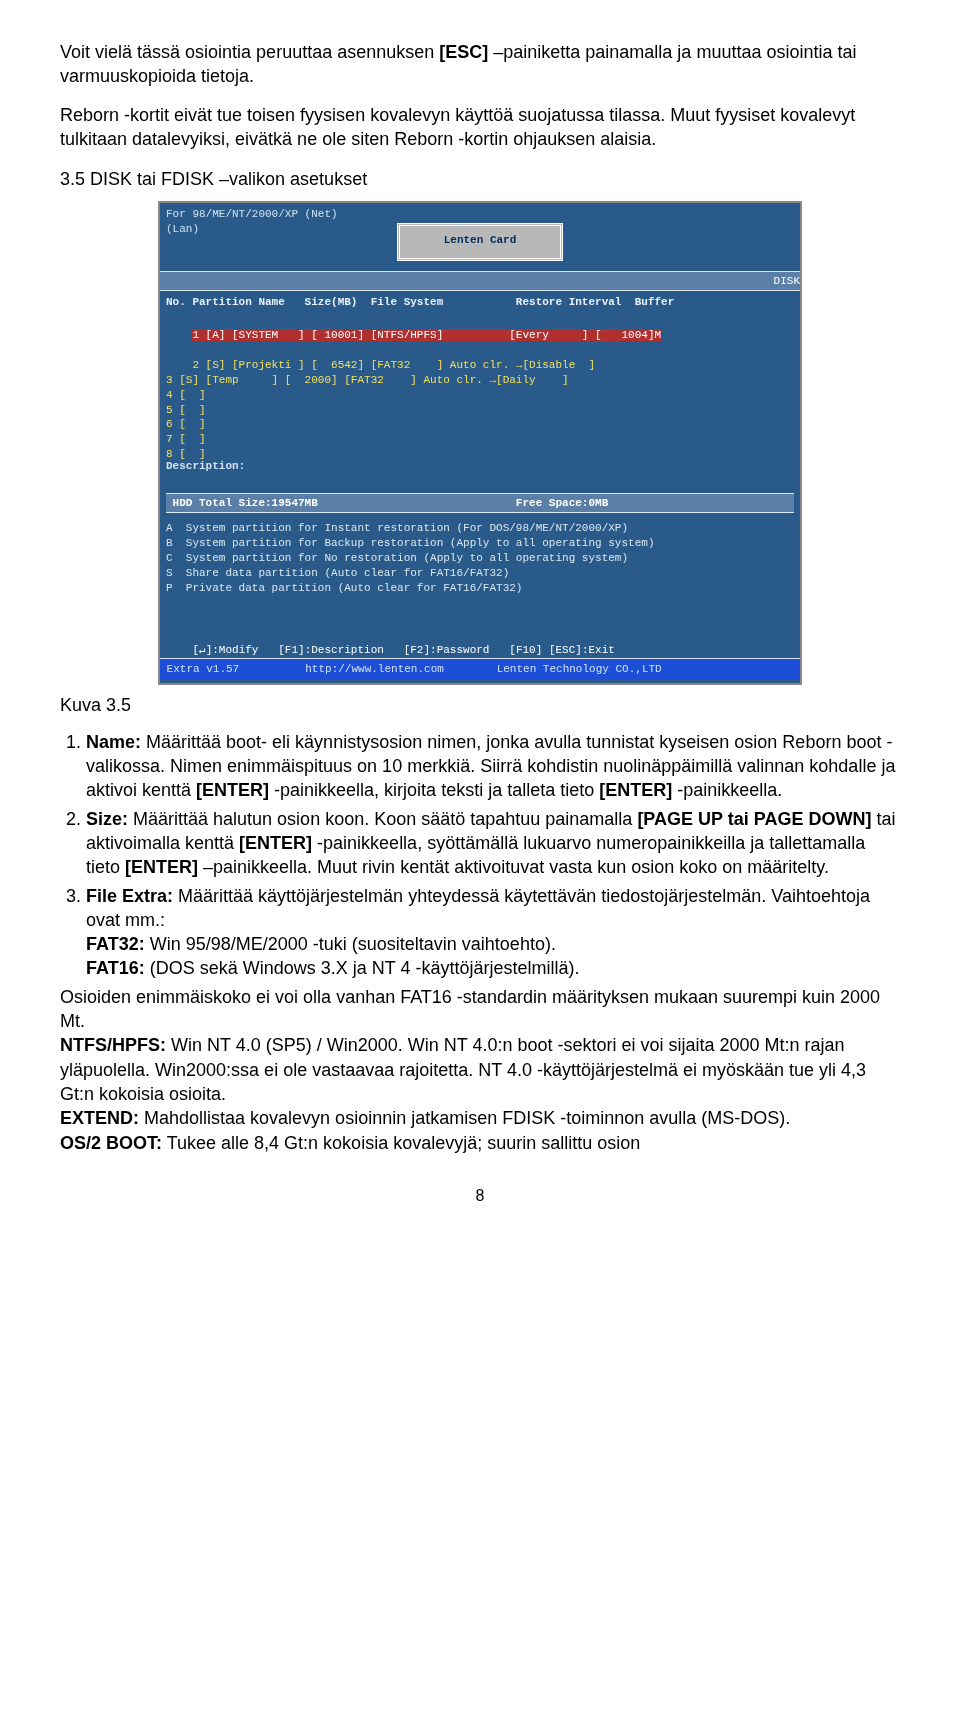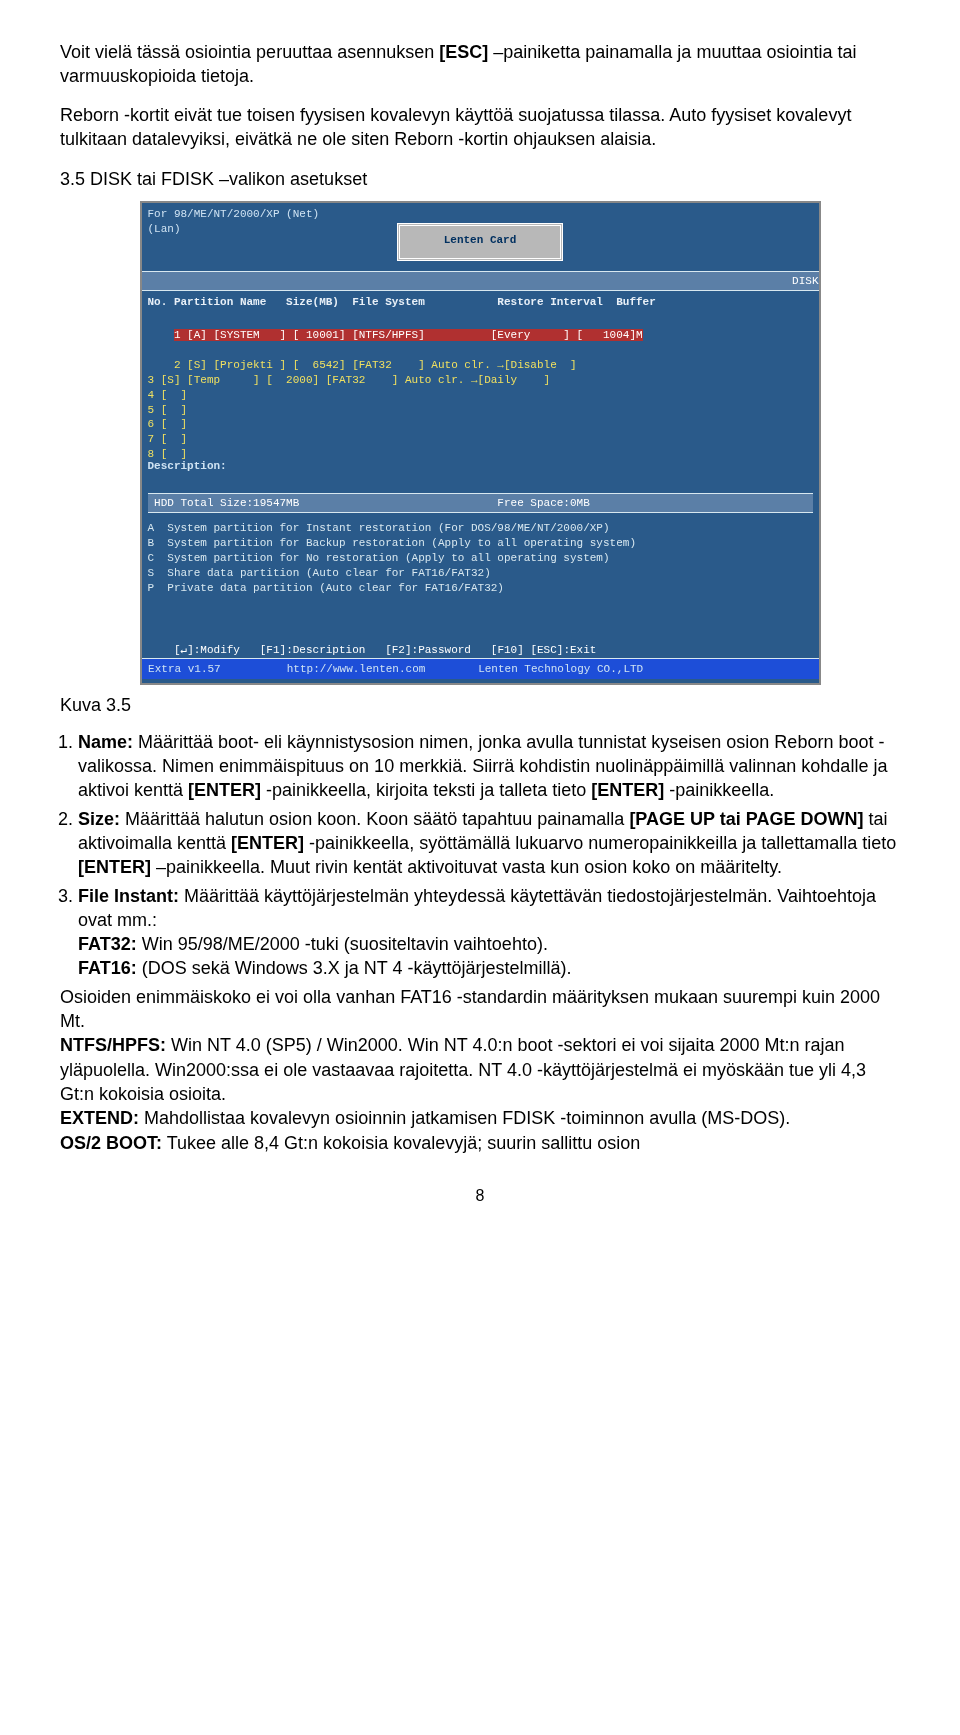--- a/index.html
+++ b/index.html
@@ -20,21 +20,20 @@
     width: 640px;
     height: 480px;
     margin: 10px auto 8px auto;
     background: #2a5a8a;
     border: 2px solid #888;
     position: relative;
     font-family: 'Courier New', monospace;
     font-size: 11px;
     color: #d8e8f0;
     overflow: hidden;
-    padding-left: 37px;
   }
   .ss-topbar {
     position: absolute; top: 4px; left: 6px; right: 6px;
     color: #cfe3f3;
   }
   .ss-card {
     position: absolute; top: 20px; left: 50%; transform: translateX(-50%);
     width: 160px; height: 32px;
     background: #b8b8b8;
     border: 3px double #fff;
@@ -60,49 +59,50 @@
   .yellow { color: #f0e060; }
   .ss-desc {
     position: absolute; top: 256px; left: 6px; color: #cfe3f3; font-weight: bold;
   }
   .ss-total {
     position: absolute; top: 290px; left: 6px; right: 6px;
     background: #5b7fa7; height: 18px; line-height: 18px;
     border-top: 1px solid #d8e8f0; border-bottom: 1px solid #d8e8f0;
     color: #fff;
     white-space: pre;
+    font-weight: bold;
   }
   .ss-legend {
     position: absolute; top: 318px; left: 6px; right: 6px;
     white-space: pre; color: #d8e8f0;
   }
   .ss-bottom {
     position: absolute; bottom: 26px; left: 6px; right: 6px;
     color: #fff; white-space: pre;
   }
   .ss-footer {
     position: absolute; bottom: 4px; left: 0; right: 0;
     background: #1d4ed8; height: 20px; line-height: 20px;
     color: #cfe3f3; white-space: pre;
     border-top: 1px solid #d8e8f0;
   }
   .kuva { margin: 2px 0 12px 0; }
-  ol.main-list { margin: 0 0 0 18px; padding: 0; }
+  ol.main-list { margin: 0 0 0 26px; padding: 0; }
   ol.main-list > li { margin-bottom: 4px; }
   .after-list { margin-top: 2px; }
   .page-num { text-align: center; margin-top: 30px; font-size: 16px; }
 </style>
 </head>
 <body>
 
 <p class="para">
   <span>Voit vielä tässä osiointia peruuttaa asennuksen </span><span class="bold">[ESC]</span><span> –painiketta painamalla ja muuttaa osiointia tai varmuuskopioida tietoja.</span>
 </p>
 
-<p class="para">Reborn -kortit eivät tue toisen fyysisen kovalevyn käyttöä suojatussa tilassa. Auto fyysiset kovalevyt tulkitaan datalevyiksi, eivätkä ne ole siten Reborn -kortin ohjauksen alaisia.</p>
+<p class="para">Reborn -kortit eivät tue toisen fyysisen kovalevyn käyttöä suojatussa tilassa. Muut fyysiset kovalevyt tulkitaan datalevyiksi, eivätkä ne ole siten Reborn -kortin ohjauksen alaisia.</p>
 
 <p class="para section-head">3.5 DISK tai FDISK –valikon asetukset</p>
 
 <div class="screenshot">
   <div class="ss-topbar" style="white-space:pre;">For 98/ME/NT/2000/XP (Net)
 (Lan)</div>
   <div class="ss-card">Lenten Card</div>
   <div class="ss-disk-title">DISK</div>
   <div class="ss-table-head">No. Partition Name   Size(MB)  File System           Restore Interval  Buffer</div>
   <div class="ss-rows">
@@ -129,21 +129,21 @@
 <p class="kuva">Kuva 3.5</p>
 
 <ol class="main-list">
   <li>
     <span class="bold">Name:</span><span> Määrittää boot- eli käynnistysosion nimen, jonka avulla tunnistat kyseisen osion Reborn boot -valikossa. Nimen enimmäispituus on 10 merkkiä. Siirrä kohdistin nuolinäppäimillä valinnan kohdalle ja aktivoi kenttä </span><span class="bold">[ENTER]</span><span> -painikkeella, kirjoita teksti ja talleta tieto </span><span class="bold">[ENTER]</span><span> -painikkeella.</span>
   </li>
   <li>
     <span class="bold">Size:</span><span> Määrittää halutun osion koon. Koon säätö tapahtuu painamalla </span><span class="bold">[PAGE UP tai PAGE DOWN]</span><span> tai aktivoimalla kenttä </span><span class="bold">[ENTER]</span><span> -painikkeella, syöttämällä lukuarvo numeropainikkeilla ja tallettamalla tieto </span><span class="bold">[ENTER]</span><span> –painikkeella. Muut rivin kentät aktivoituvat vasta kun osion koko on määritelty.</span>
   </li>
   <li>
-    <span class="bold">File Instant:</span><span> Määrittää käyttöjärjestelmän yhteydessä käytettävän tiedostojärjestelmän. Vaihtoehtoja ovat mm.:</span><br>
+    <span class="bold">File Extra:</span><span> Määrittää käyttöjärjestelmän yhteydessä käytettävän tiedostojärjestelmän. Vaihtoehtoja ovat mm.:</span><br>
     <span class="bold">FAT32:</span><span> Win 95/98/ME/2000 -tuki (suositeltavin vaihtoehto).</span><br>
     <span class="bold">FAT16:</span><span> (DOS sekä Windows 3.X ja NT 4 -käyttöjärjestelmillä).</span>
   </li>
 </ol>
 
 <div class="after-list">
   <span>Osioiden enimmäiskoko ei voi olla vanhan FAT16 -standardin määrityksen mukaan suurempi kuin 2000 Mt.</span><br>
   <span class="bold">NTFS/HPFS:</span><span> Win NT 4.0 (SP5) / Win2000. Win NT 4.0:n boot -sektori ei voi sijaita 2000 Mt:n rajan yläpuolella. Win2000:ssa ei ole vastaavaa rajoitetta. NT 4.0 -käyttöjärjestelmä ei myöskään tue yli 4,3 Gt:n kokoisia osioita.</span><br>
   <span class="bold">EXTEND:</span><span> Mahdollistaa kovalevyn osioinnin jatkamisen FDISK -toiminnon avulla (MS-DOS).</span><br>
   <span class="bold">OS/2 BOOT:</span><span> Tukee alle 8,4 Gt:n kokoisia kovalevyjä; suurin sallittu osion</span>

